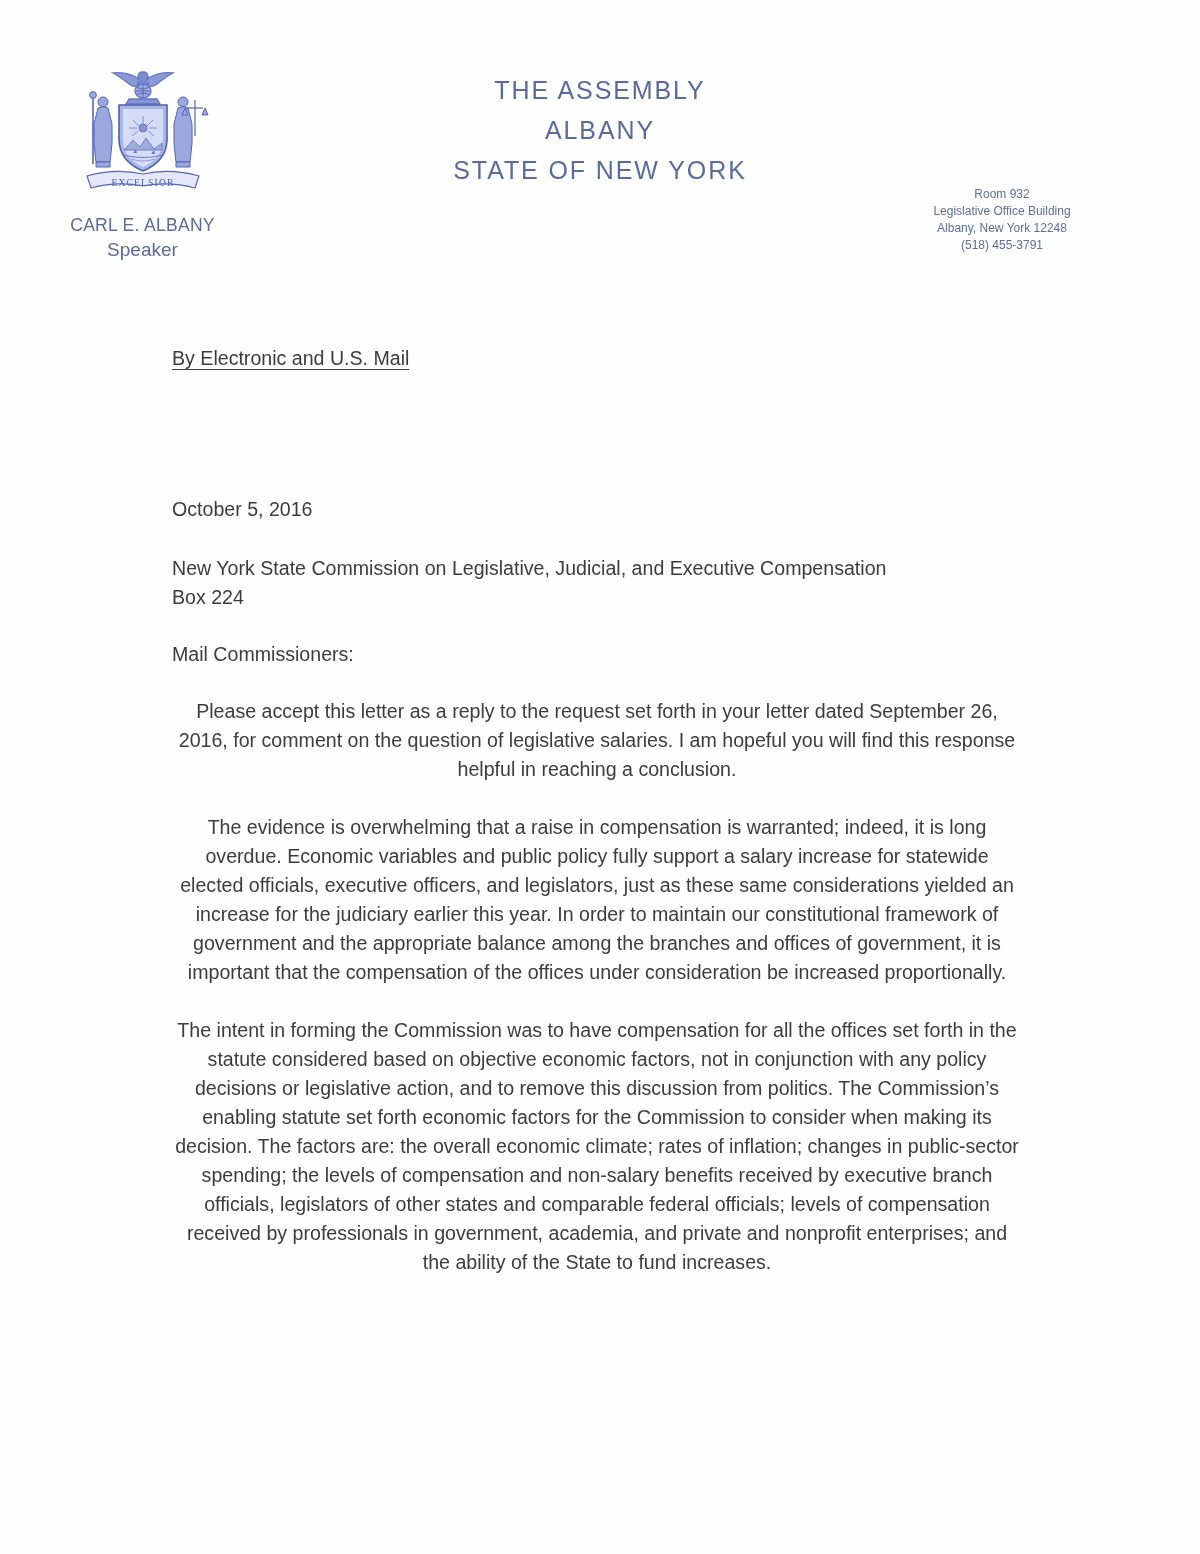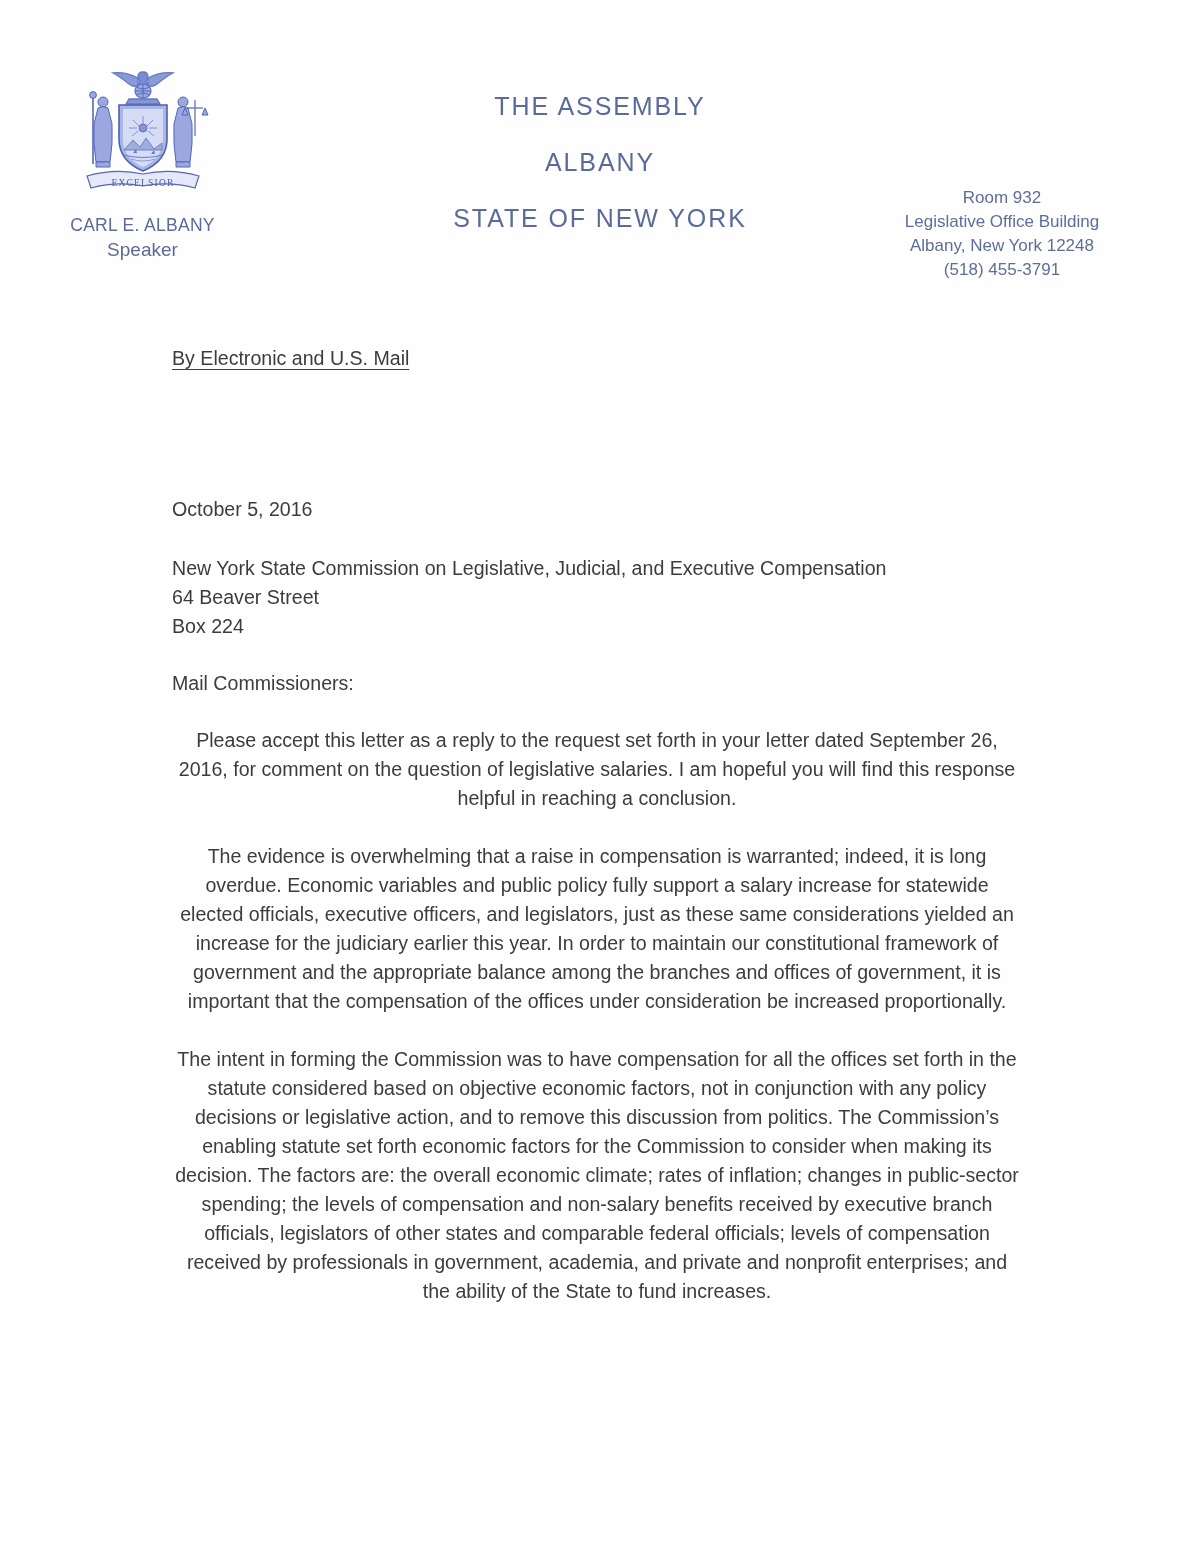--- a/index.html
+++ b/index.html
@@ -56,33 +56,32 @@
     top: 70px;
     width: 540px;
     text-align: center;
   }
   .masthead div {
     color: #5a6a9a;
     font-size: 25px;
     letter-spacing: 1.9px;
     line-height: 1.6;
     white-space: nowrap;
-    margin-top: 16px;
   }
 
   .office-address {
     position: absolute;
     right: 58px;
     top: 186px;
     width: 280px;
     text-align: center;
   }
   .office-address div {
     color: #5f6e99;
-    font-size: 17px;
+    font-size: 12px;
     line-height: 1.42;
     white-space: nowrap;
   }
 
   
   .body-area {
     position: absolute;
     left: 172px;
     top: 344px;
     width: 850px;
@@ -197,21 +196,20 @@
     </div>
 
     <div class="gap-after-attn"></div>
 
     <div class="date-line">October 5, 2016</div>
 
     <div class="gap-after-date"></div>
 
     <div>
       <div class="addr-line">New York State Commission on Legislative, Judicial, and Executive Compensation</div>
-      <div class="addr-line">64 Beaver Street</div>
       <div class="addr-line">Box 224</div>
     </div>
 
     <div class="gap-after-addr"></div>
 
     <div class="salutation">Mail Commissioners:</div>
 
     <div class="gap-after-salutation"></div>
 
     <p class="para">Please accept this letter as a reply to the request set forth in your letter dated September 26, 2016, for comment on the question of legislative salaries.  I am hopeful you will find this response helpful in reaching a conclusion.</p>

